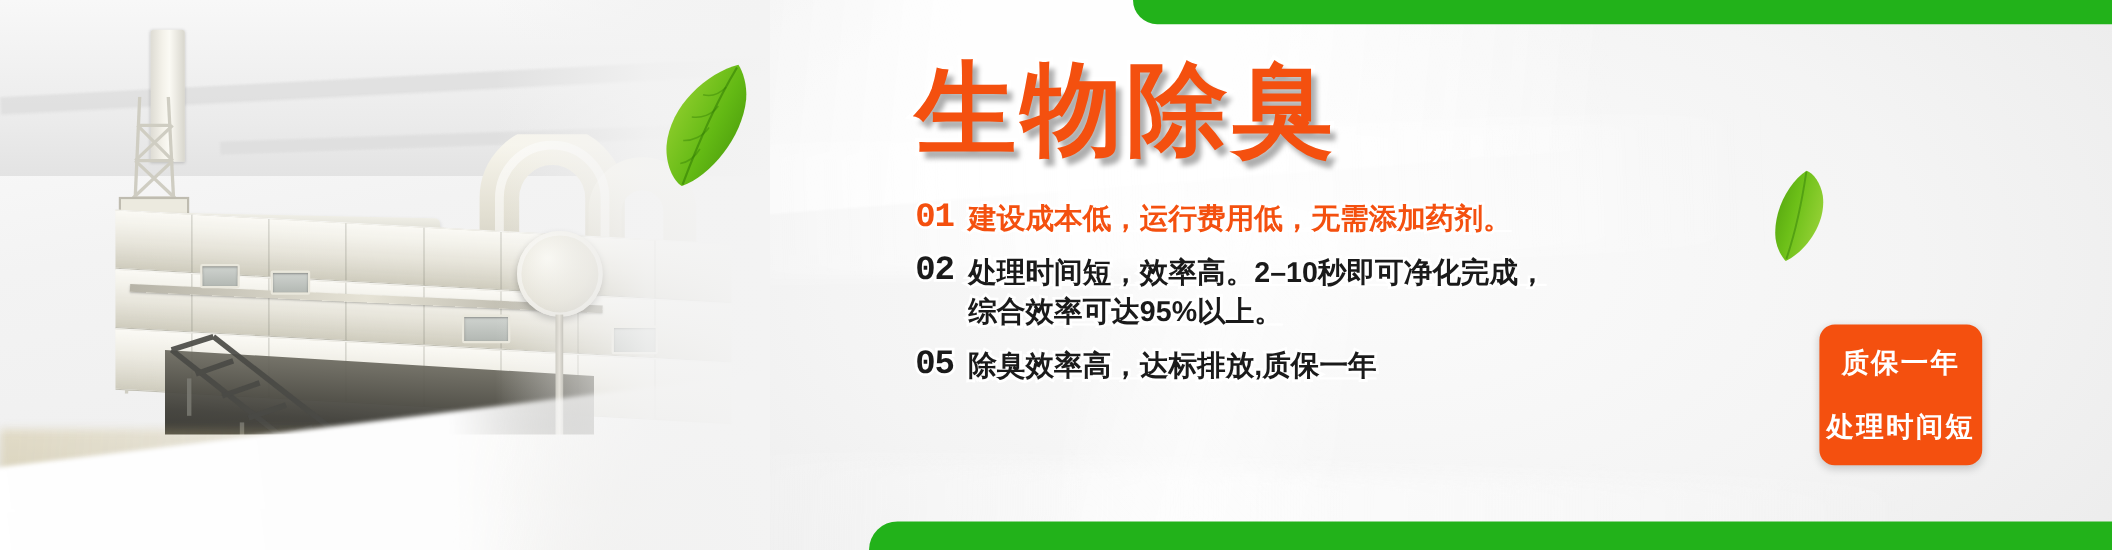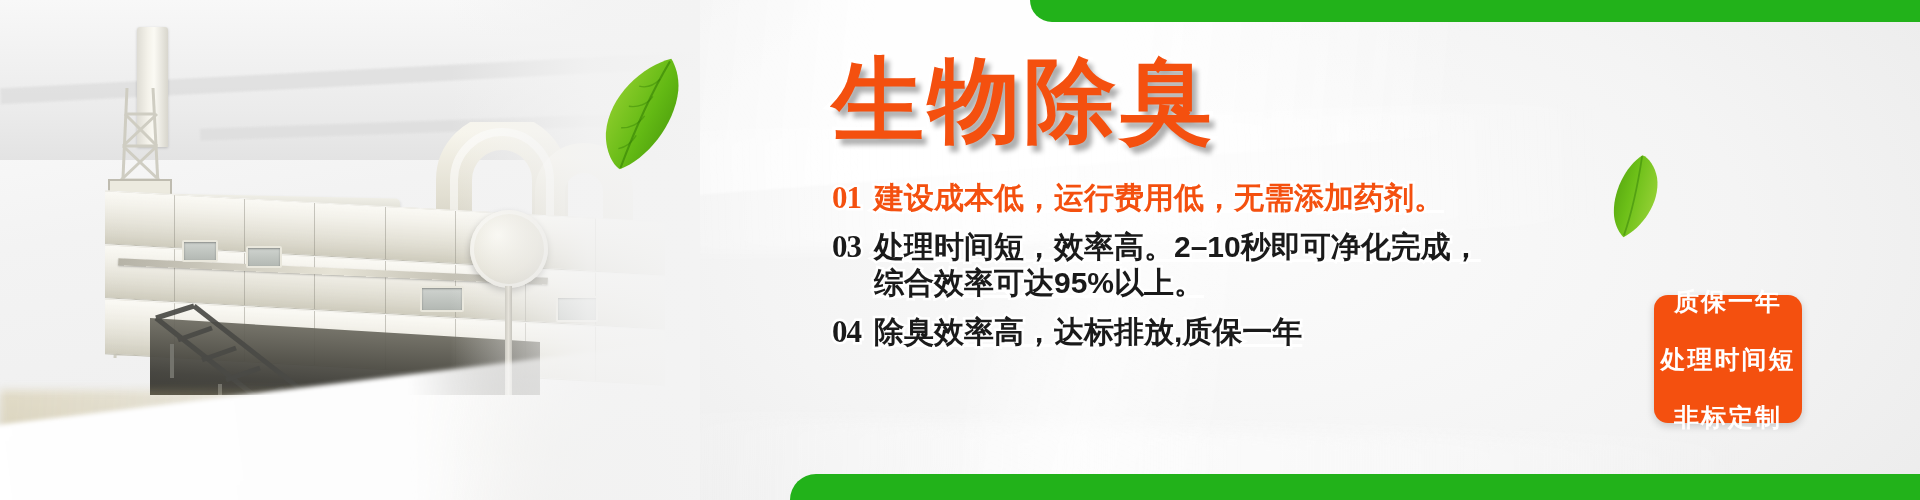--- a/index.html
+++ b/index.html
@@ -208,29 +208,29 @@
   }
 
   
   .bullets { margin-top:34px; }
   .bullet {
     display:flex; align-items:flex-start;
     margin-bottom:13px;
   }
   .bullet .num {
     flex:0 0 auto;
-    font-family:Liberation Serif, serif;
+    font-family:Liberation Mono, monospace;
     font-size:31px; font-weight:bold; line-height:36px;
     letter-spacing:-1px;
     margin-right:13px;
     -webkit-text-stroke:5px #ffffff;
     paint-order:stroke fill;
   }
   .bullet .txt {
-    font-size:30px; font-weight:bold; line-height:36px;
+    font-size:26px; font-weight:bold; line-height:36px;
     -webkit-text-stroke:5px #ffffff;
     paint-order:stroke fill;
     white-space:pre-line;
     text-decoration:underline;
   }
   .bullet.orange .num, .bullet.orange .txt { color:#f4500f; }
   .bullet.dark   .num, .bullet.dark   .txt { color:#1a1a1a; }
 
   
   .badge {
@@ -434,33 +434,32 @@
     <div class="headline">生物除臭</div>
 
     <div class="bullets">
 
       <div class="bullet orange">
         <span class="num">01</span>
         <span class="txt">建设成本低，运行费用低，无需添加药剂。</span>
       </div>
 
       <div class="bullet dark">
-        <span class="num">03</span>
+        <span class="num">02</span>
         <span class="txt">处理时间短，效率高。2–10秒即可净化完成，
 综合效率可达95%以上。</span>
       </div>
 
 
       <div class="bullet dark">
-        <span class="num">04</span>
+        <span class="num">05</span>
         <span class="txt">除臭效率高，达标排放,质保一年</span>
       </div>
 
     </div>
   </div>
 
   <div class="badge">
     <div class="badge-line">质保一年</div>
     <div class="badge-line">处理时间短</div>
-    <div class="badge-line">非标定制</div>
   </div>
 
 </div>
 
 </body></html>

